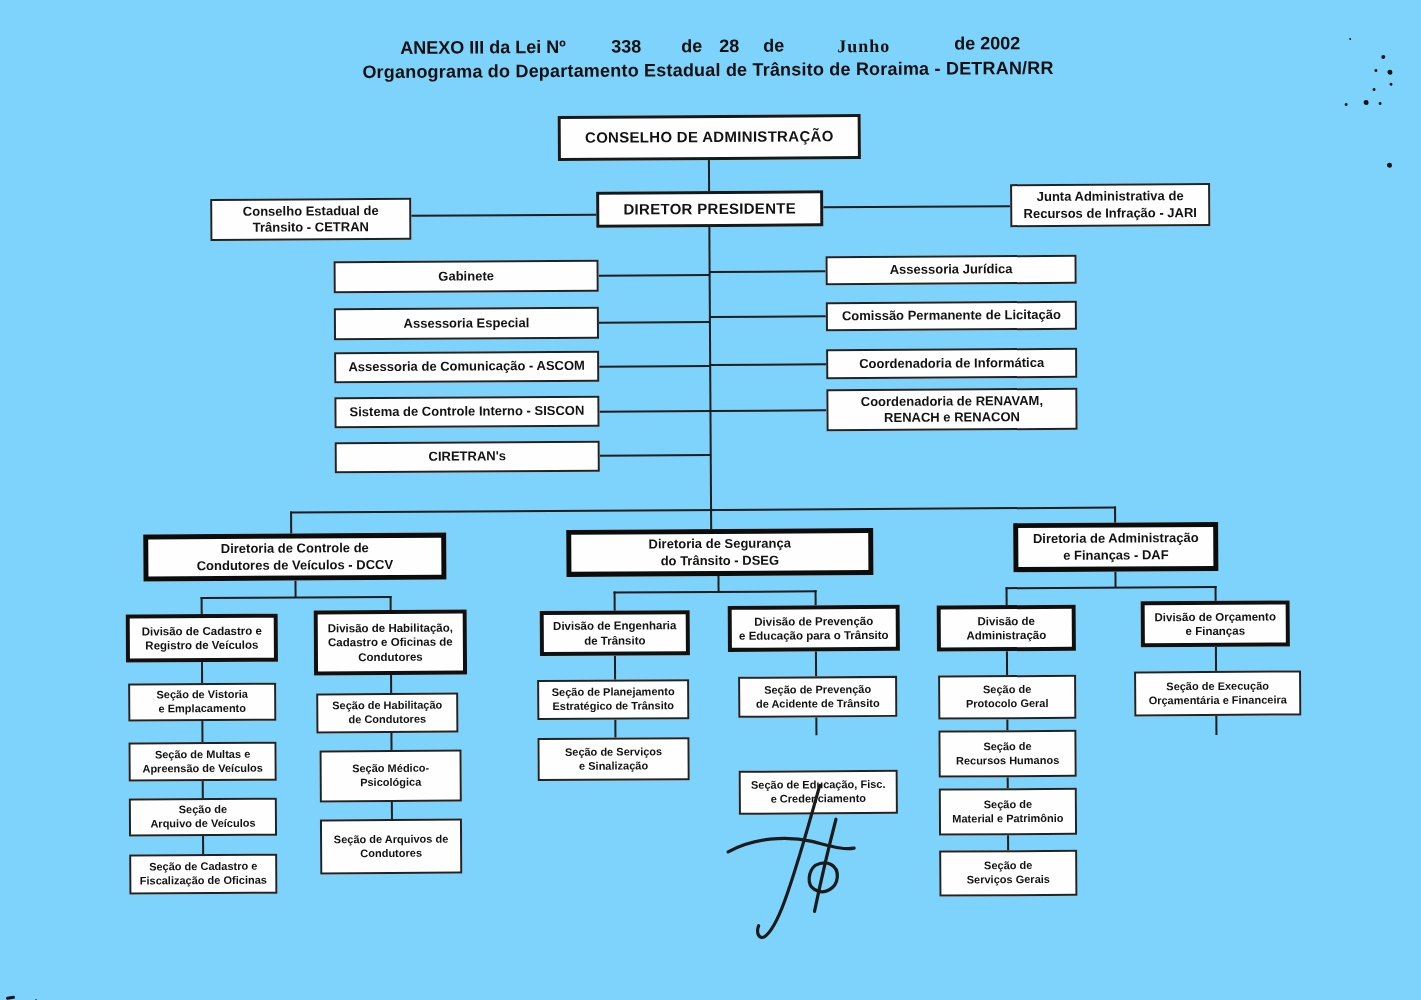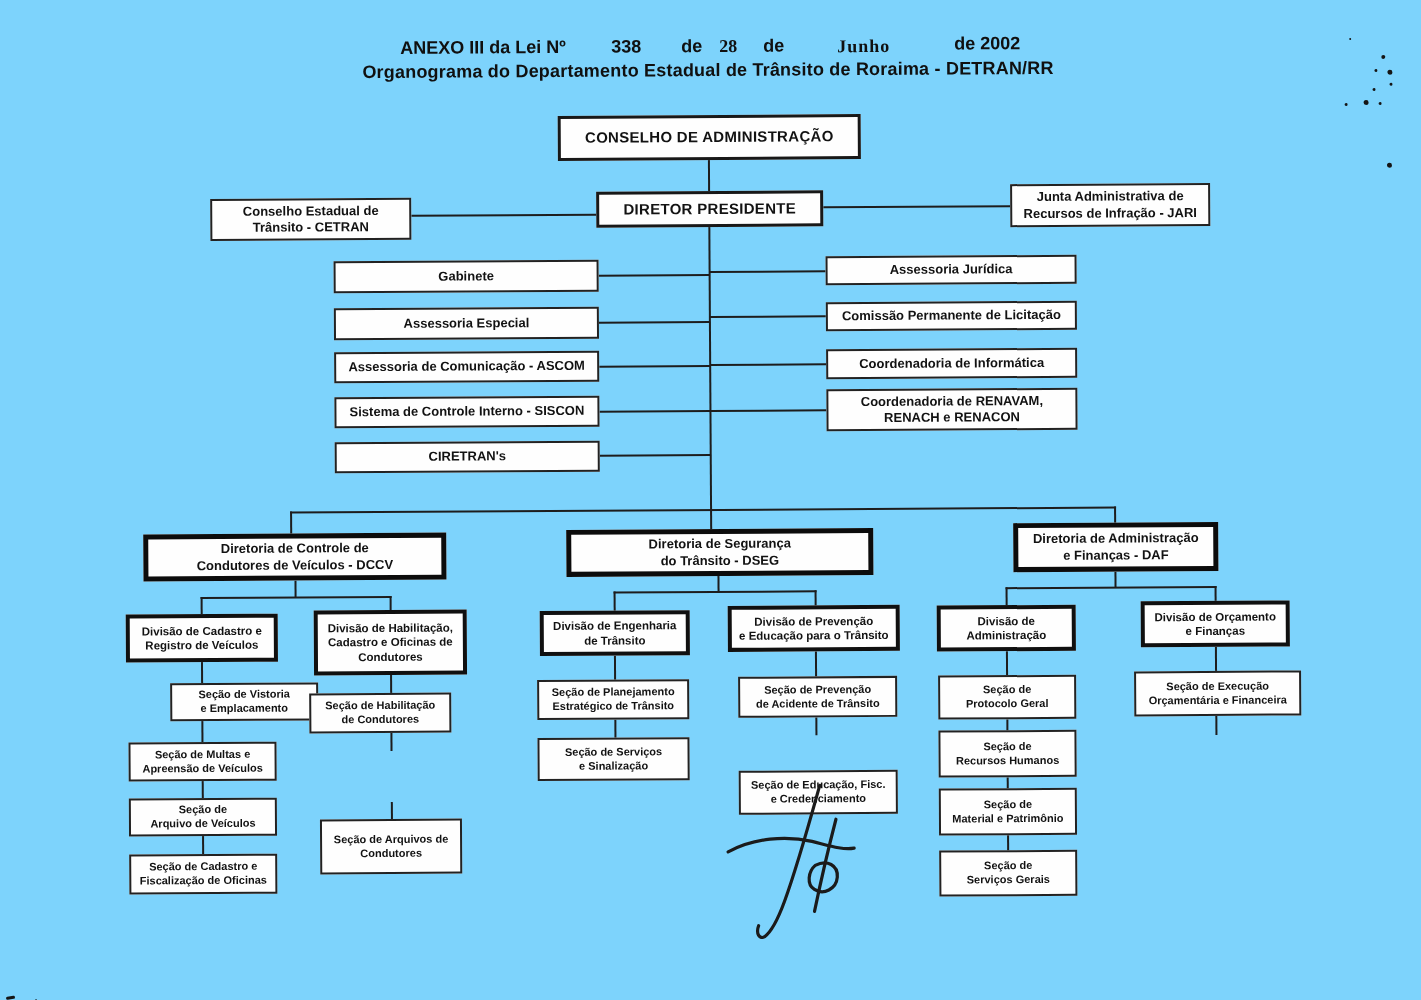--- a/index.html
+++ b/index.html
@@ -35,21 +35,21 @@
 </style>
 </head>
 <body>
 
 <div class="page">
  <div class="rot">
 
   <span class="t-part" style="left:403px;top:36px;">ANEXO III da Lei Nº</span>
   <span class="t-part" style="left:614px;top:36px;">338</span>
   <span class="t-part" style="left:684px;top:36px;">de</span>
-  <span class="t-part" style="left:722px;top:36px;font-family:Liberation Serif, serif;">28</span>
+  <span class="t-part" style="left:722px;top:36px;">28</span>
   <span class="t-part" style="left:766px;top:36px;">de</span>
   <span class="t-part t-month" style="left:840px;top:37px;">Junho</span>
   <span class="t-part" style="left:957px;top:35px;">de 2002</span>
   <span class="subtitle">Organograma do Departamento Estadual de Trânsito de Roraima - DETRAN/RR</span>
 
   <div class="ln" style="left:710px;top:160px;width:2px;height:33px;"></div>
   <div class="ln" style="left:413px;top:213px;width:185px;height:2px;"></div>
   <div class="ln" style="left:825px;top:207px;width:187px;height:2px;"></div>
   <div class="ln" style="left:710px;top:227px;width:2px;height:284px;"></div>
 
@@ -134,31 +134,33 @@
 Condutores</div>
   <div class="box b4 f12" style="left:539px;top:610px;width:150px;height:45px;">Divisão de Engenharia
 de Trânsito</div>
   <div class="box b4 f12" style="left:727px;top:606px;width:172px;height:46px;">Divisão de Prevenção
 e Educação para o Trânsito</div>
   <div class="box b4 f12" style="left:936px;top:607px;width:139px;height:46px;">Divisão de
 Administração</div>
   <div class="box b4 f12" style="left:1140px;top:604px;width:149px;height:46px;">Divisão de Orçamento
 e Finanças</div>
 
-  <div class="box b2 f11" style="left:127px;top:680px;width:148px;height:38px;margin-left:42px;">Seção de Vistoria
+  <div class="box b2 f11" style="left:127px;top:680px;width:148px;height:38px;">Seção de Vistoria
 e Emplacamento</div>
   <div class="box b2 f11" style="left:127px;top:739px;width:148px;height:39px;">Seção de Multas e
 Apreensão de Veículos</div>
   <div class="box b2 f11" style="left:127px;top:795px;width:148px;height:38px;">Seção de
 Arquivo de Veículos</div>
   <div class="box b2 f11" style="left:127px;top:851px;width:148px;height:40px;">Seção de Cadastro e
 Fiscalização de Oficinas</div>
 
-  <div class="box b2 f11" style="left:308px;top:691px;width:142px;height:40px;">Seção de Habilitação
+  <div class="box b2 f11" style="left:315px;top:691px;width:142px;height:40px;">Seção de Habilitação
 de Condutores</div>
+  <div class="box b2 f11" style="left:318px;top:748px;width:142px;height:52px;">Seção Médico-
+Psicológica</div>
   <div class="box b2 f11" style="left:318px;top:817px;width:142px;height:55px;">Seção de Arquivos de
 Condutores</div>
 
   <div class="box b2 f11" style="left:536px;top:679px;width:152px;height:40px;">Seção de Planejamento
 Estratégico de Trânsito</div>
   <div class="box b2 f11" style="left:536px;top:737px;width:152px;height:43px;">Seção de Serviços
 e Sinalização</div>
 
   <div class="box b2 f11" style="left:737px;top:677px;width:159px;height:41px;">Seção de Prevenção
 de Acidente de Trânsito</div>

